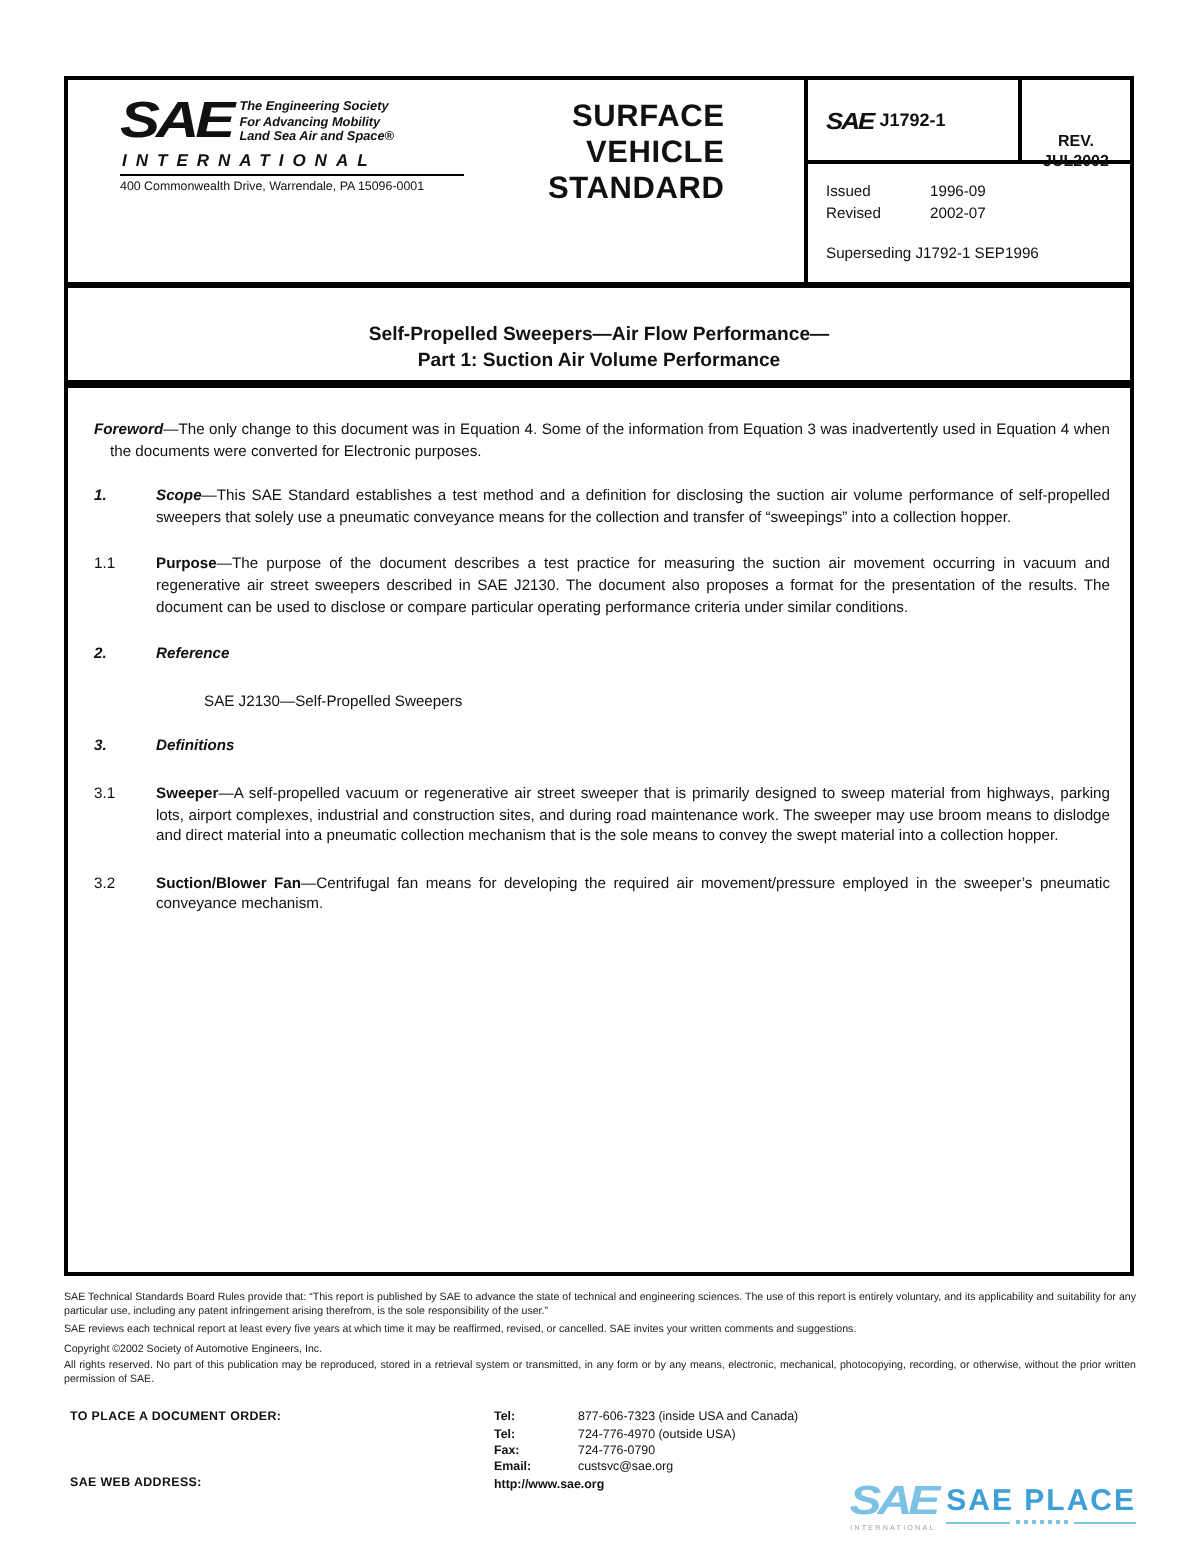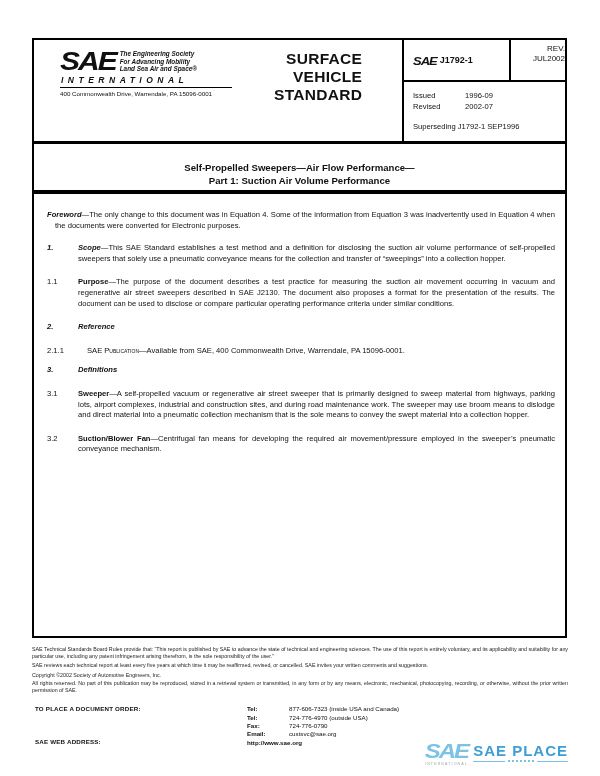--- a/index.html
+++ b/index.html
@@ -19,21 +19,21 @@
   .intl { font-size:8.5px; font-weight:bold; font-style:italic; letter-spacing:4.5px; border-bottom:1.5px solid #000; padding:1px 0 2px 1px; margin-top:0px; width:172px; }
   .addr { font-size:6.2px; margin-top:2px; white-space:nowrap; }
   .doc-type { margin-left:24px; margin-top:2px; font-size:15.5px; font-weight:bold; line-height:18px; letter-spacing:0.3px;text-align:right; }
 
   
   .header-right { width:163px; border-left:2px solid #000; display:flex; flex-direction:column; }
   .docnum-row { display:flex; height:42px; border-bottom:2px solid #000; }
   .docnum { flex:1; display:flex; align-items:center; padding-left:9px; }
   .docnum-sae { font-weight:900; font-style:italic; font-size:13px; letter-spacing:-1px; margin-right:3px; transform:scaleY(0.9); }
   .docnum-id { font-weight:bold; font-size:9px;text-align:center; }
-  .rev-box { width:56px; border-left:2px solid #000; text-align:right; font-weight:normal; font-size:8px; line-height:10px; padding-top:4px; }
+  .rev-box { width:56px; border-left:2px solid #000; text-align:center; font-weight:bold; font-size:8px; line-height:10px; padding-top:26px; }
   .issued-box { flex:1; padding:8px 0 0 9px; font-size:7.6px; line-height:11px;border-radius:16px; }
   .issue-row { display:flex; }
   .issue-label { width:52px; }
   .superseding { margin-top:9px; white-space:nowrap; }
 
   
   .title-row { height:50px; border-bottom:4px solid #000; text-align:center; font-weight:bold; font-size:9.6px; line-height:13px; padding-top:17px; }
 
   
   .body-box { flex:1; padding:16px 10px 0 13px; font-size:7.6px; line-height:10.6px; overflow:hidden; }
@@ -143,25 +143,22 @@
         <span class="num">1.1</span>
         <div class="ptext"><span class="plabel">Purpose</span><span>—The purpose of the document describes a test practice for measuring the suction air movement occurring in vacuum and regenerative air street sweepers described in SAE J2130.  The document also proposes a format for the presentation of the results.  The document can be used to disclose or compare particular operating performance criteria under similar conditions.</span></div>
       </div>
 
       <div class="para main gap-lg">
         <span class="num">2.</span>
         <div class="ptext"><span class="plabel">Reference</span><span></span></div>
       </div>
 
 
-      <div class="para lvl3">
-        <span class="num">2.1.1</span>
-        <div class="ptext"><span class="plabel">SAE Publication</span><span>—Available from SAE, 400 Commonwealth Drive, Warrendale, PA 15096-0001.</span></div>
-      </div>
-
+
+      <div class="ref-line">SAE J2130—Self-Propelled Sweepers</div>
 
       <div class="para main gap-lg">
         <span class="num">3.</span>
         <div class="ptext"><span class="plabel">Definitions</span><span></span></div>
       </div>
 
       <div class="para sub gap-lg">
         <span class="num">3.1</span>
         <div class="ptext"><span class="plabel">Sweeper</span><span>—A self-propelled vacuum or regenerative air street sweeper that is primarily designed to sweep material from highways, parking lots, airport complexes, industrial and construction sites, and during road maintenance work.  The sweeper may use broom means to dislodge and direct material into a pneumatic collection mechanism that is the sole means to convey the swept material into a collection hopper.</span></div>
       </div>

